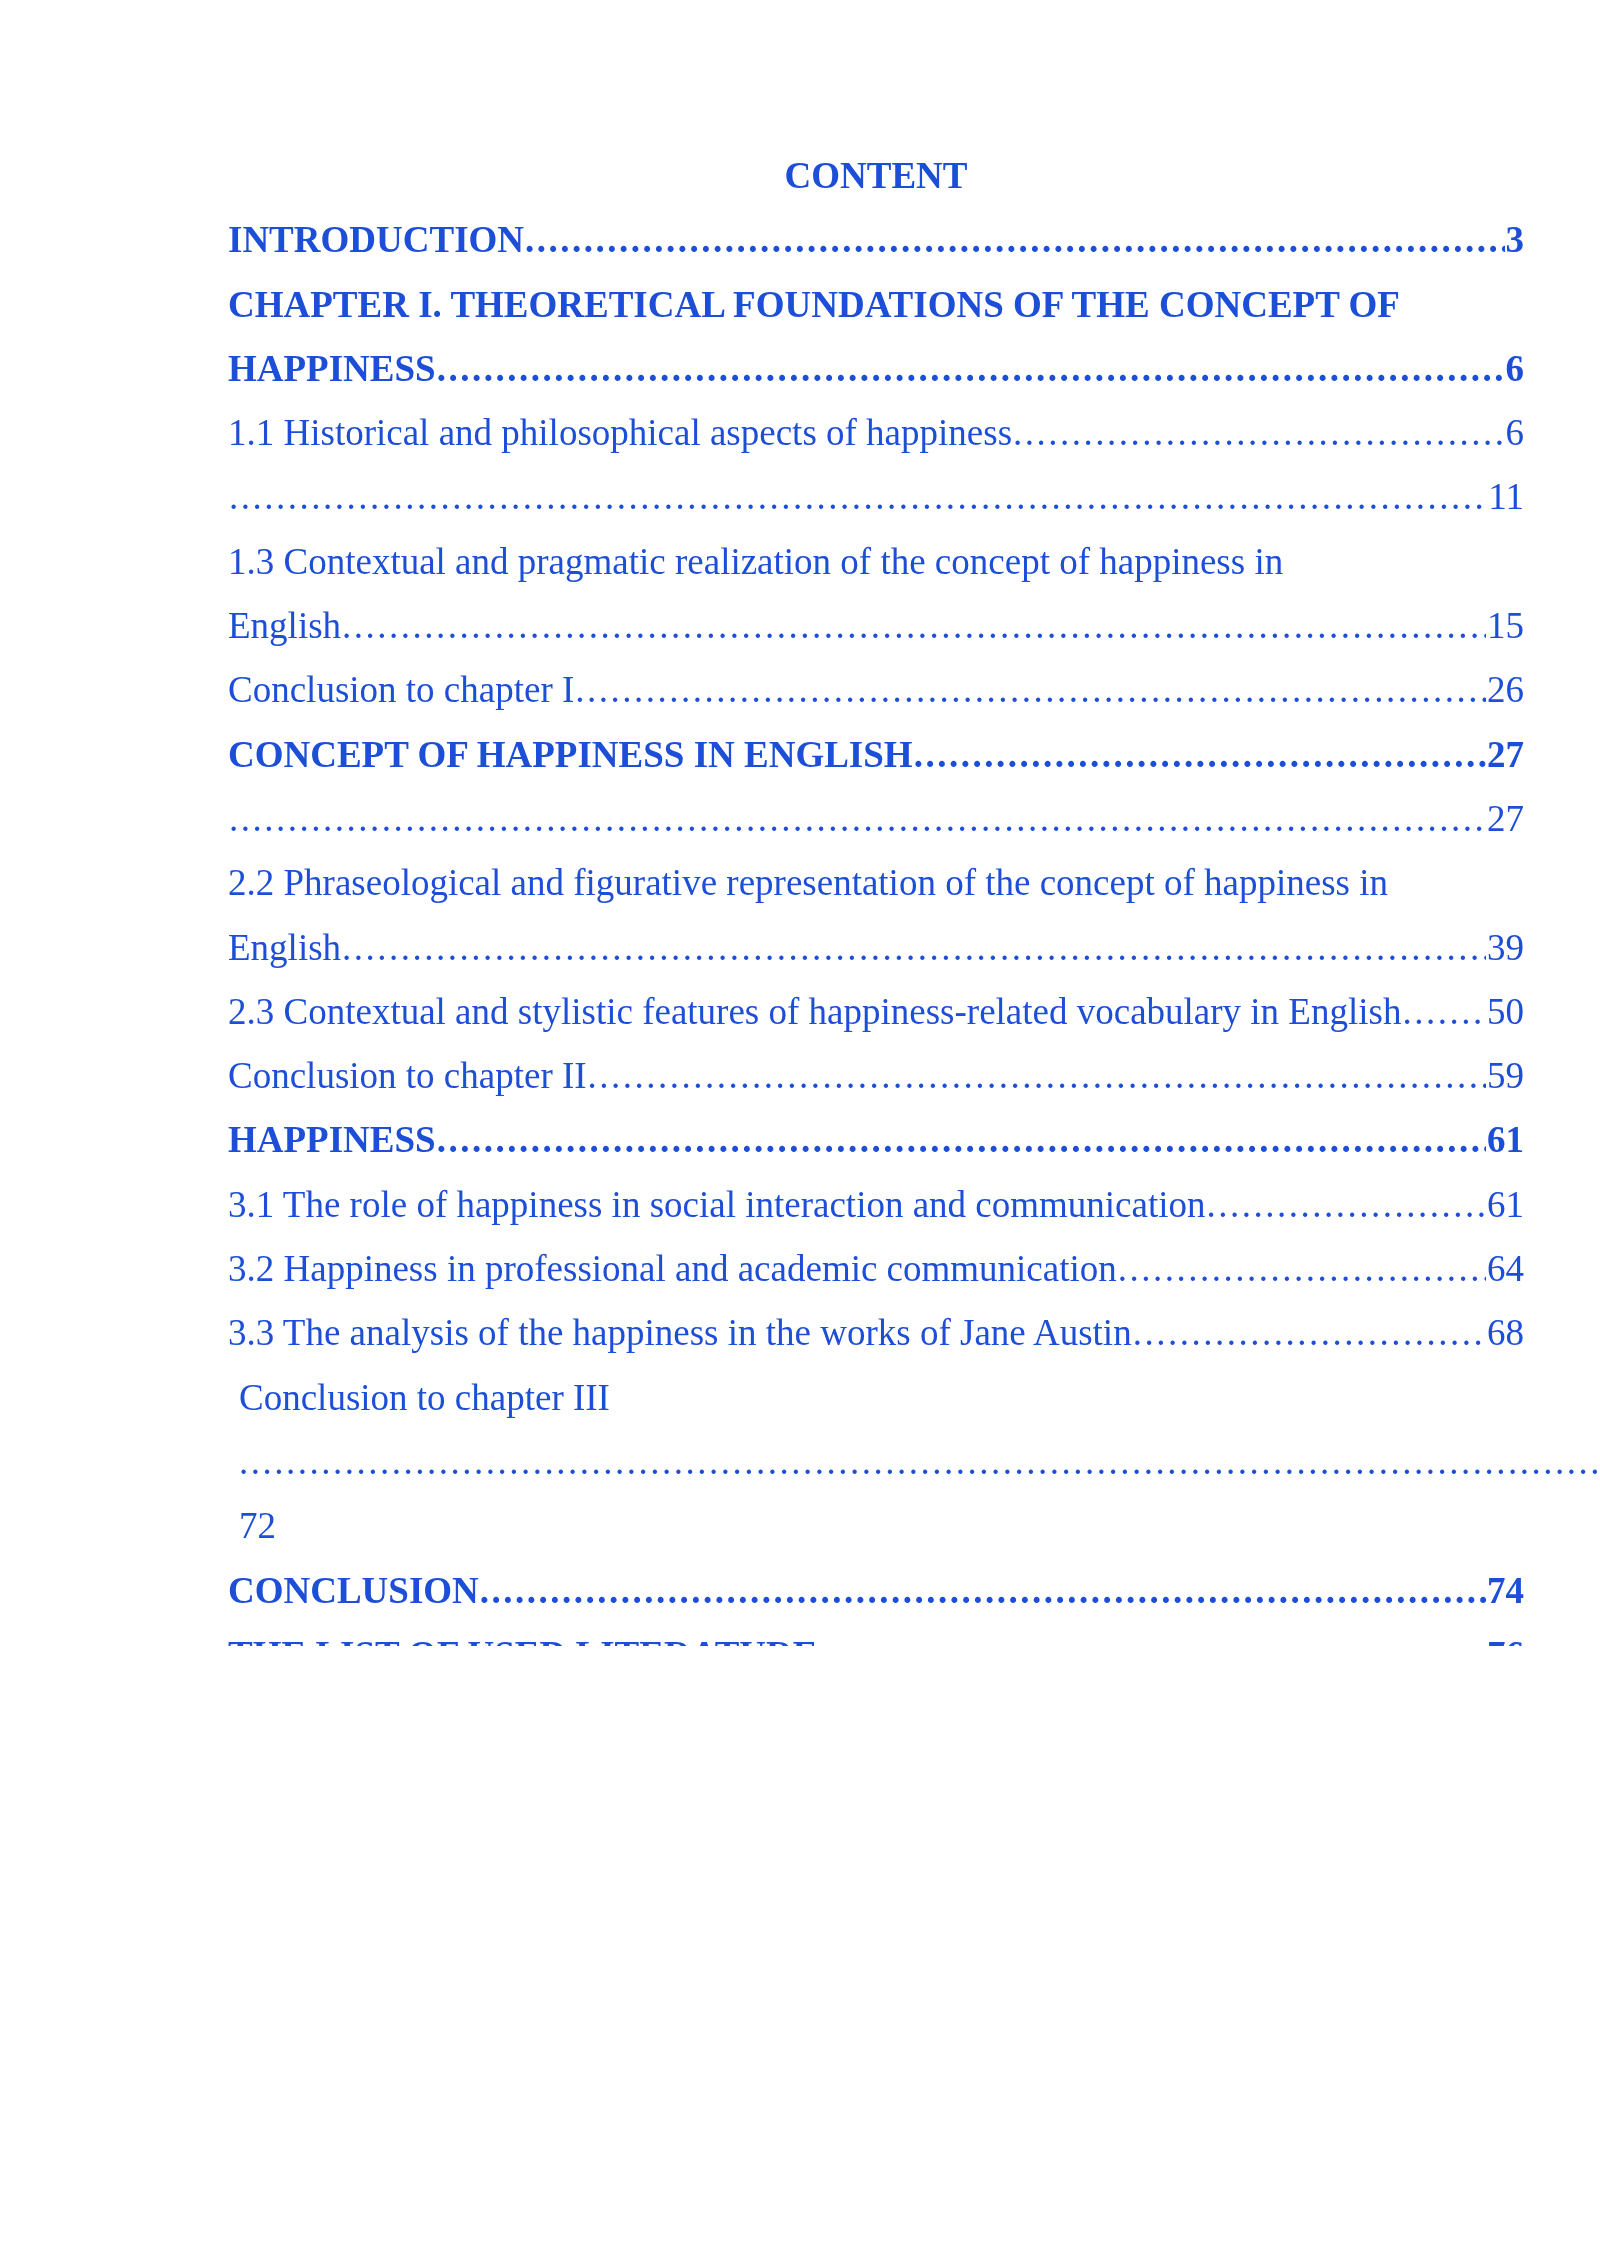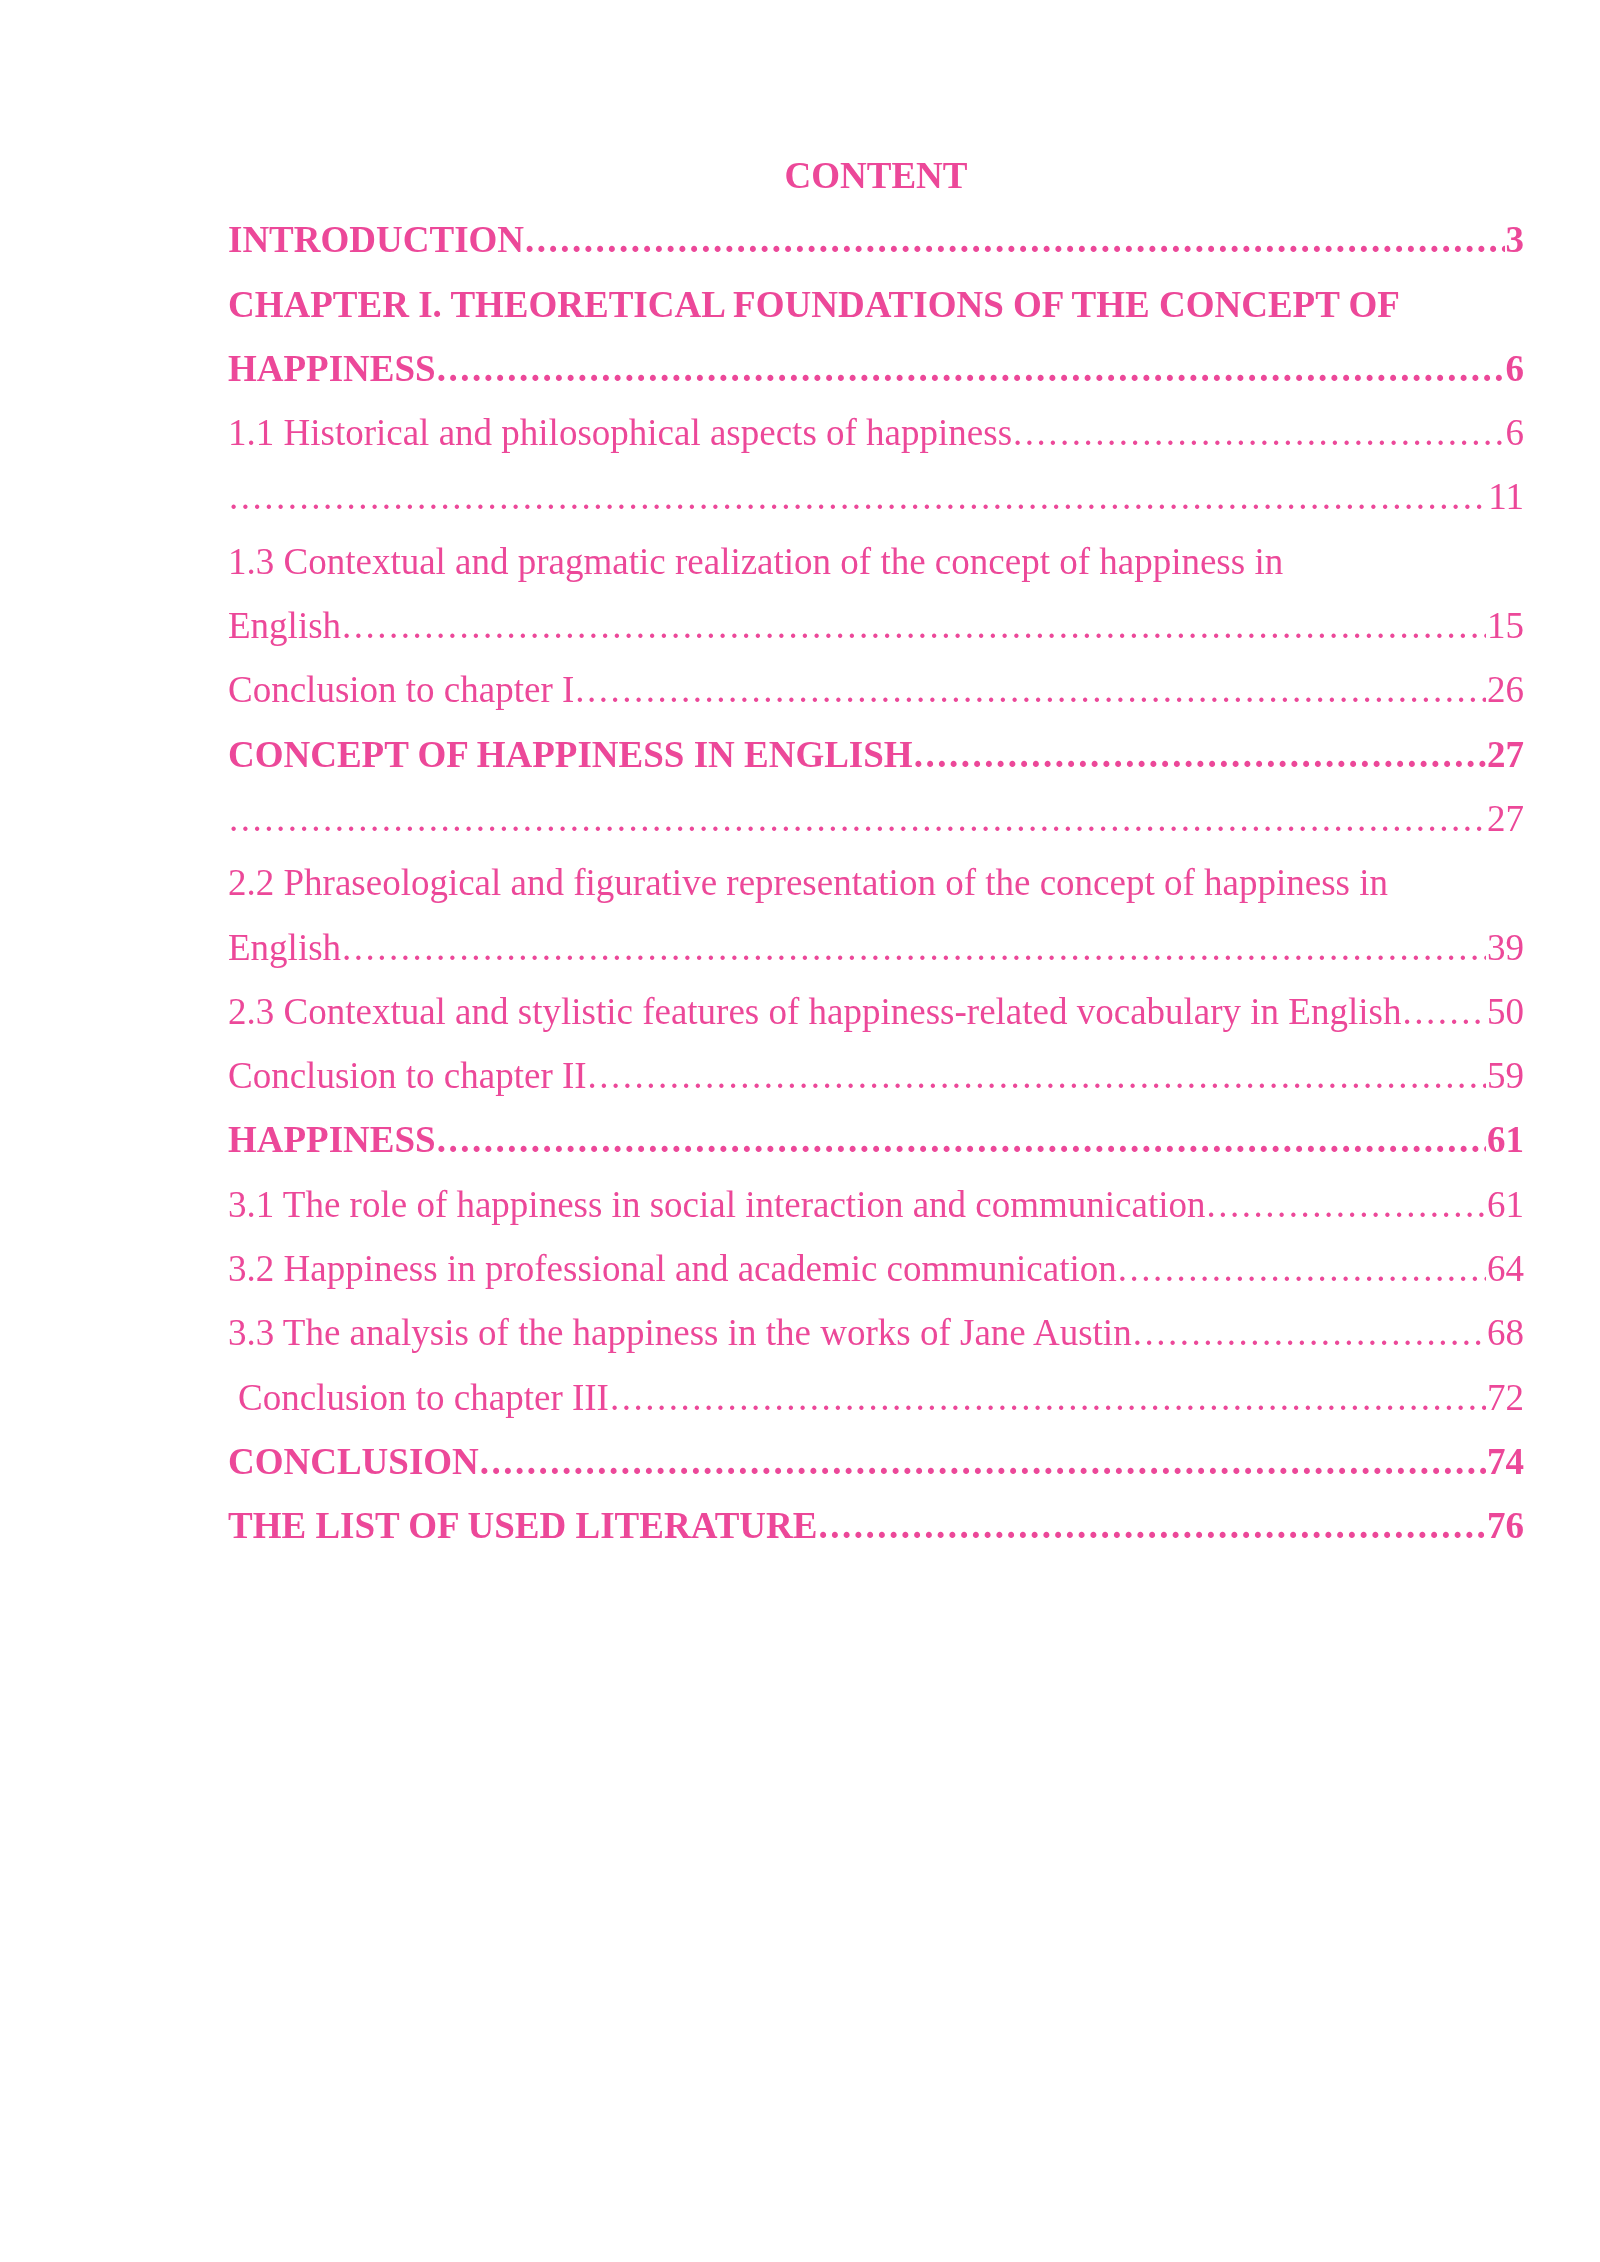--- a/index.html
+++ b/index.html
@@ -1,21 +1,21 @@
 <!DOCTYPE html>
 <html><head>
 <meta charset="utf-8">
 <style>
   html, body { margin: 0; padding: 0; background: #ffffff; }
   .sheet {
     position: relative;
     width: 1600px;
     height: 1646px;
     background: #ffffff;
-    color: #ec4899;
+    color: #1d4ed8;
     font-family: "Liberation Serif", serif;
     font-size: 37px;
     overflow: hidden;
   }
   .content {
     position: absolute;
     left: 228px;
     right: 76px;
     top: 144px;
   }
@@ -32,21 +32,21 @@
     letter-spacing: 2.5px;
     margin: 0 1px;
   }
   .pg { flex: 0 0 auto; }
   .bold { font-weight: bold; }
   .title {
     display: block;
     text-align: center;
     line-height: 64.3px;
   }
-  .indent { padding-left: 10px; }
+  .indent { padding-left: 10px; flex-direction: column; }
   .footer {
     position: absolute;
     left: 228px;
     width: 1296px;
     top: 2122px;
     text-align: center;
     font-size: 34px;
     line-height: 40px;
   }
 </style>

